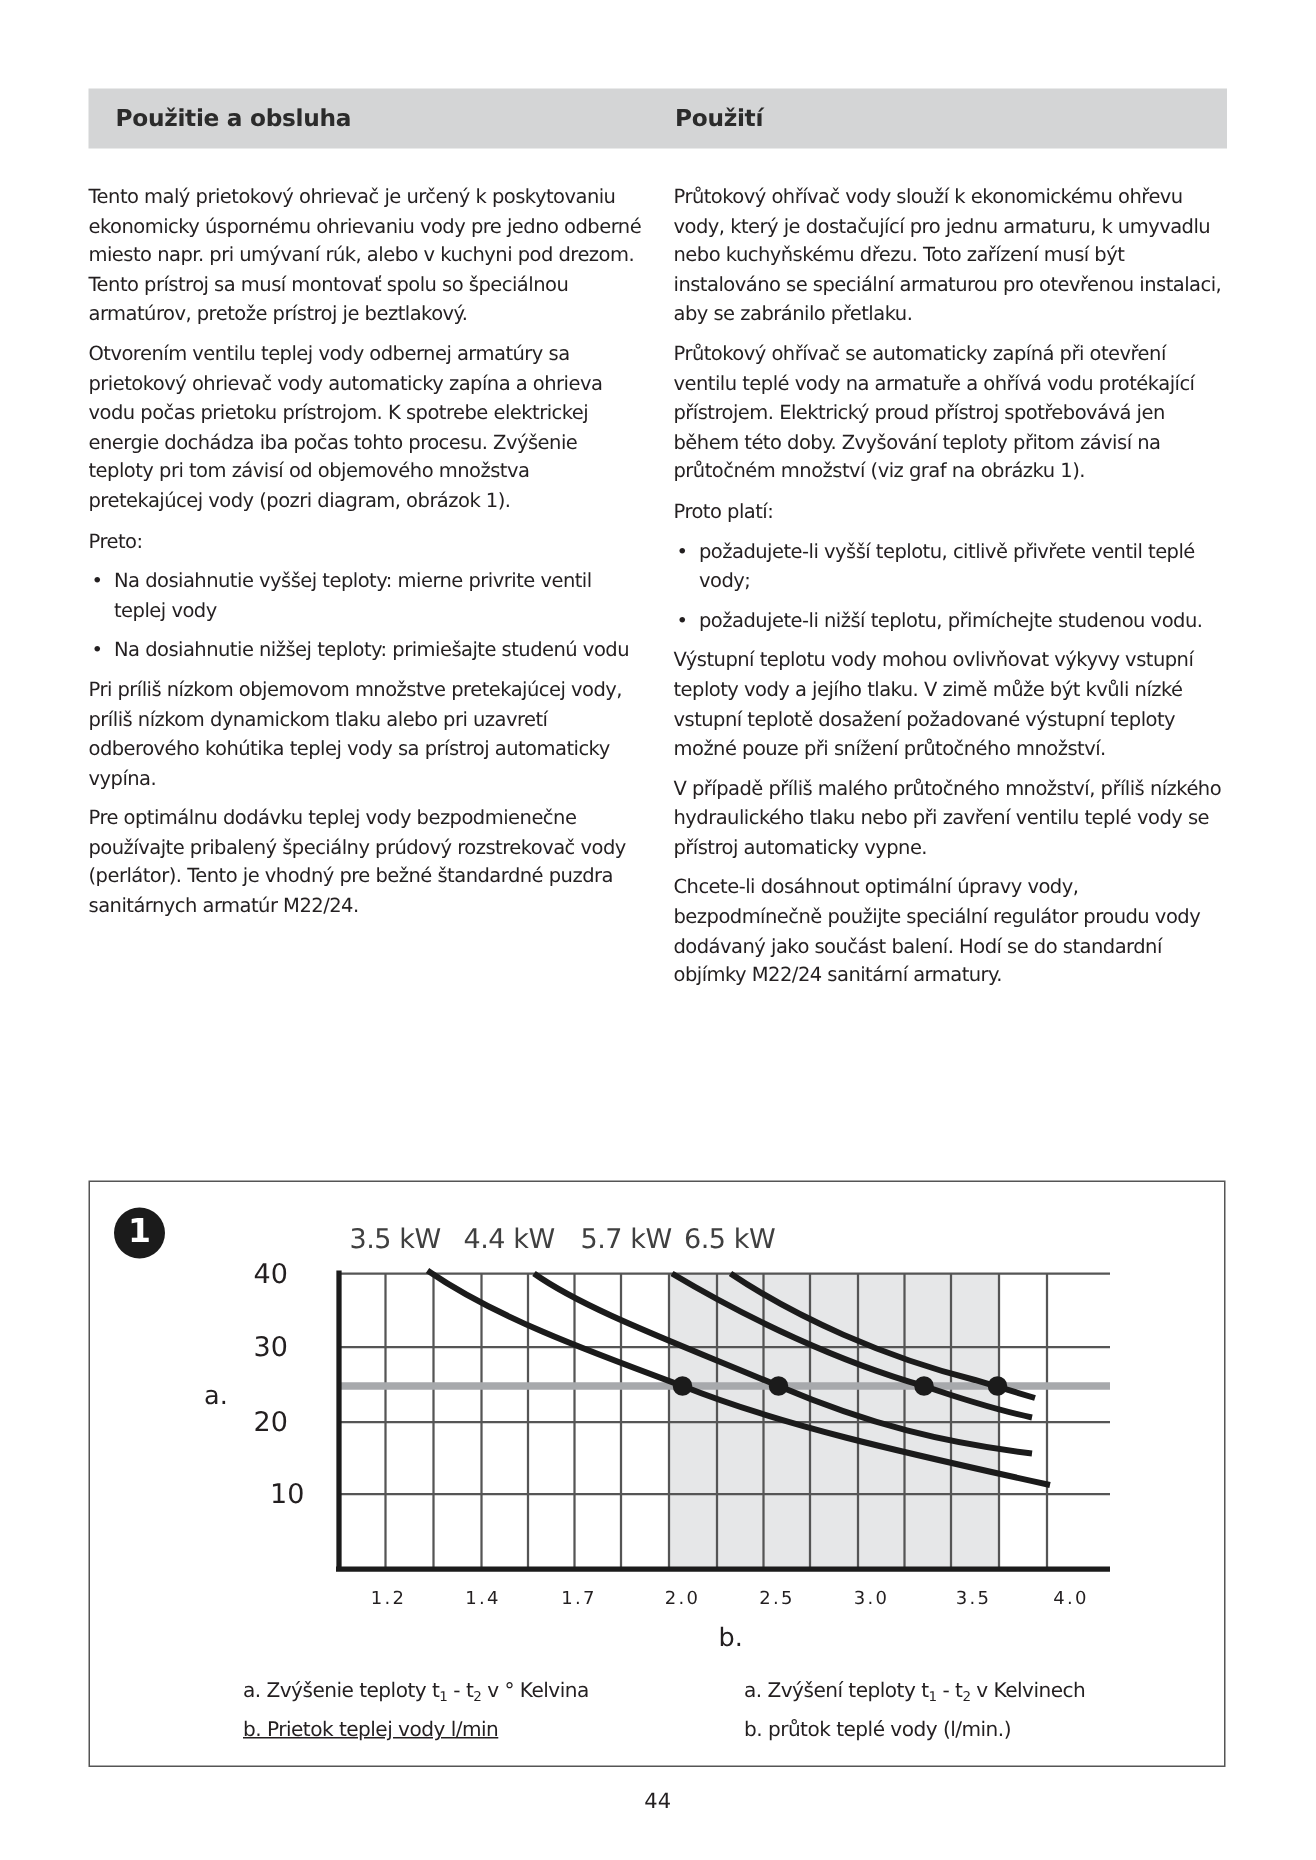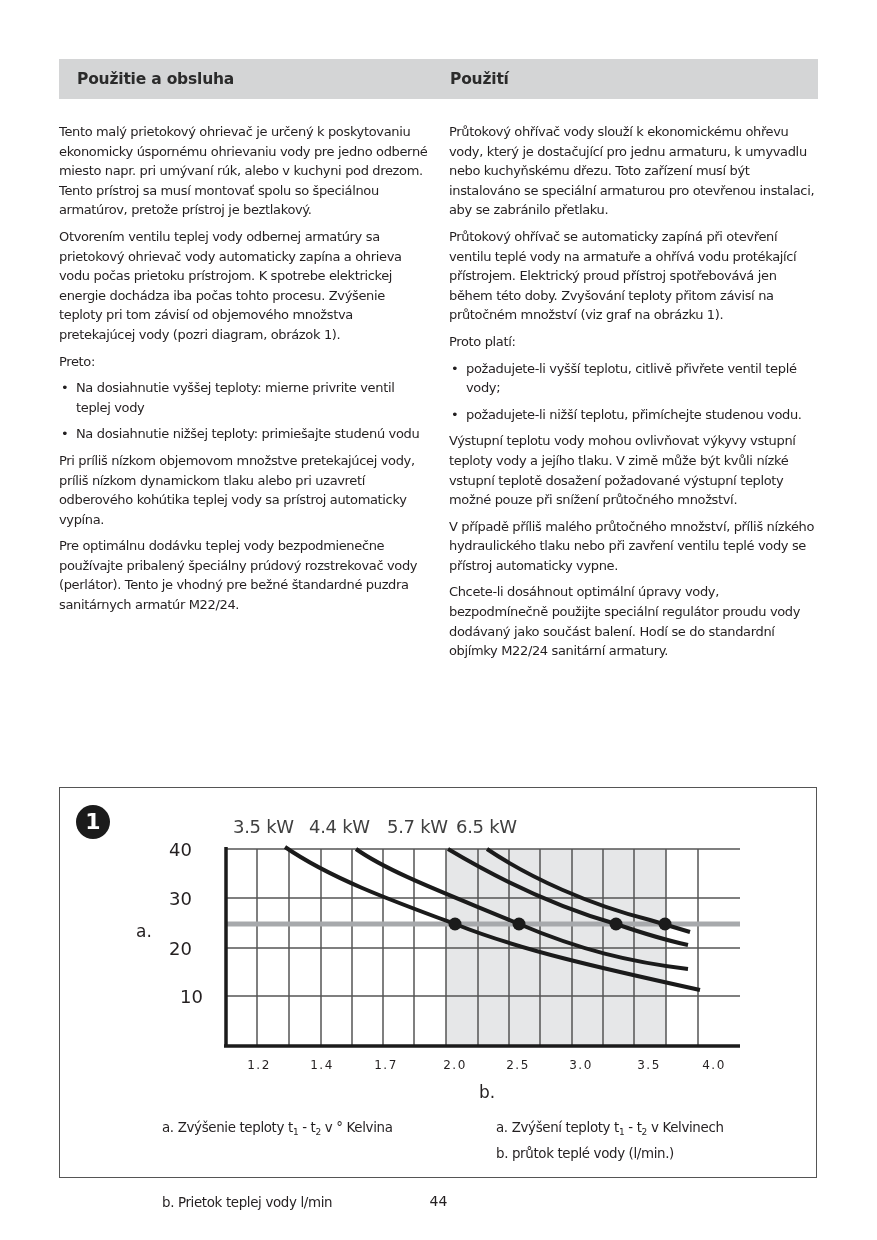--- a/index.html
+++ b/index.html
@@ -121,17 +121,17 @@
 <div class="xtick" style="left:297px;">1.4</div>
 <div class="xtick" style="left:361px;">1.7</div>
 <div class="xtick" style="left:430px;">2.0</div>
 <div class="xtick" style="left:493px;">2.5</div>
 <div class="xtick" style="left:556px;">3.0</div>
 <div class="xtick" style="left:624px;">3.5</div>
 <div class="xtick" style="left:689px;">4.0</div>
 <div class="axis-name" style="left:479px; top:1082px;">b.</div>
 
 <div class="legend-line" style="left:162px; top:1120px;"><span>a. Zvýšenie teploty t</span><sub>1</sub><span> - t</span><sub>2</sub><span> v ° Kelvina</span></div>
-<div class="legend-line" style="left:162px; top:1195px;">b. Prietok teplej vody l/min</div>
+<div class="legend-line" style="left:162px; top:1146px;text-decoration:underline;">b. Prietok teplej vody l/min</div>
 <div class="legend-line" style="left:496px; top:1120px;"><span>a. Zvýšení teploty t</span><sub>1</sub><span> - t</span><sub>2</sub><span> v Kelvinech</span></div>
 <div class="legend-line" style="left:496px; top:1146px;">b. průtok teplé vody (l/min.)</div>
 
 <div class="page-num">44</div>
 
 </body></html>

